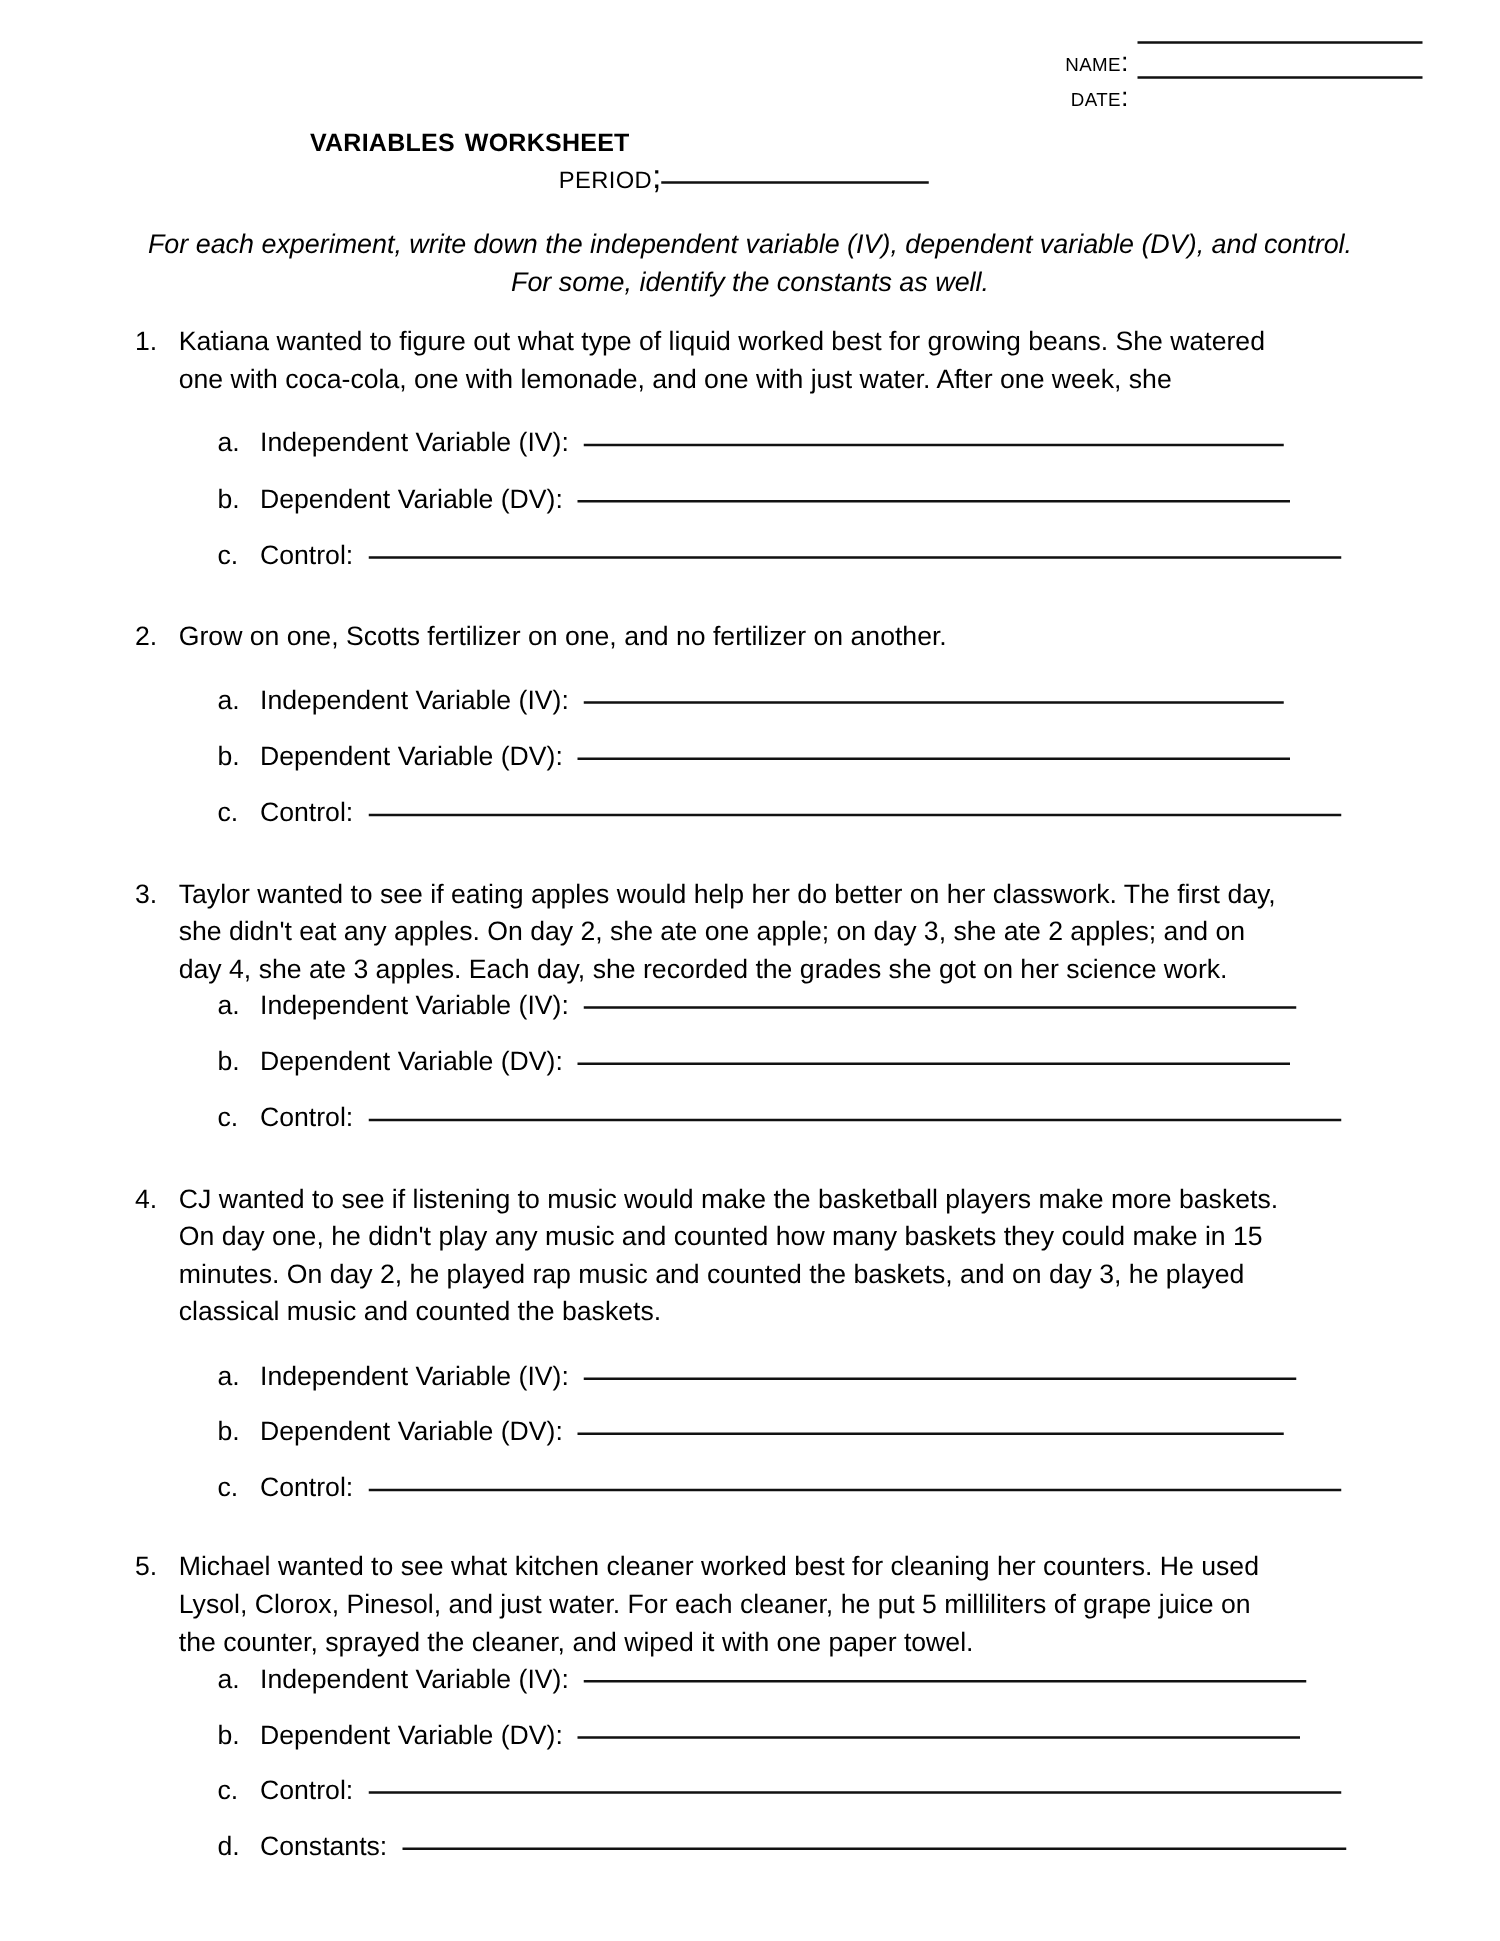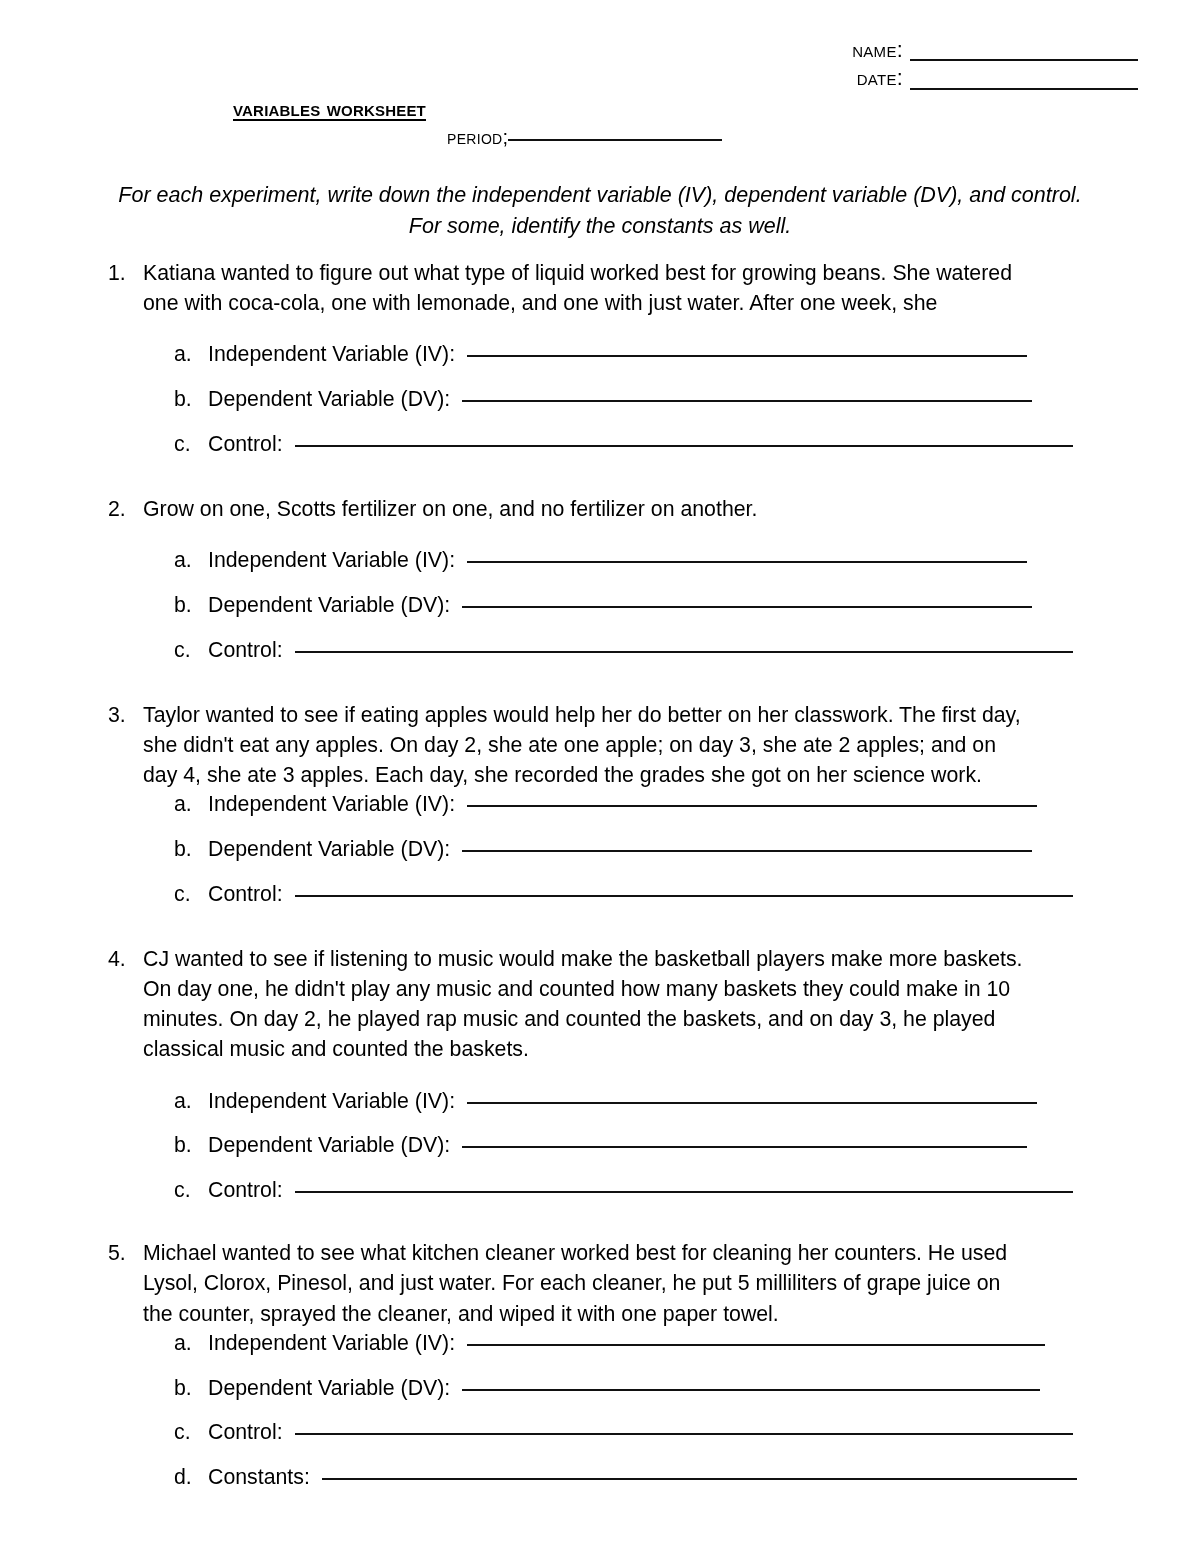--- a/index.html
+++ b/index.html
@@ -21,21 +21,21 @@
 
   
   .header-fields {
     position: absolute;
     top: 36px;
     right: 62px;
     text-align: left;
   }
   .field-row {
     display: flex;
-    align-items: flex-end;
+    align-items: flex-start;
     justify-content: flex-end;
     white-space: nowrap;
     line-height: 1.32;
   }
 
   .field-label {
     font-variant: small-caps;
     text-transform: lowercase;
     font-size: 21.5px;
     letter-spacing: 0.3px;
@@ -53,44 +53,43 @@
 
   
   .title-block {
     position: absolute;
     top: 96px;
     left: 0;
     width: 1200px;
   }
   .worksheet-title {
     position: absolute;
-    left: 233px;
+    left: 248px;
     top: 0;
     font-weight: bold;
     font-variant: small-caps;
     text-transform: lowercase;
-    font-size: 22px;
+    font-size: 28px;
     letter-spacing: 0.2px;
-    text-decoration: underline;
     text-underline-offset: 3px;
     text-decoration-thickness: 2.2px;
     white-space: nowrap;
   }
   .period-row {
     position: absolute;
     left: 447px;
     top: 30px;
     display: flex;
     align-items: baseline;
     white-space: nowrap;
   }
   .period-label {
     font-variant: small-caps;
     text-transform: lowercase;
-    font-size: 20px;
+    font-size: 27px;
     letter-spacing: 0.3px;
   }
   .rule-period {
     display: inline-block;
     border-bottom: 2.2px solid #111;
     width: 214px;
     height: 0;
     position: relative;
     top: -3px;
   }
@@ -278,21 +277,21 @@
           <span class="answer-rule" style="width:778px"></span>
         </div>
       </div>
     </div>
 
     <div class="question" style="margin-top:34px">
       <div class="q-body">
         <span class="q-number">4.</span>
         <span class="q-text">
           <span class="ln">CJ wanted to see if listening to music would make the basketball players make more baskets.</span>
-          <span class="ln">On day one, he didn't play any music and counted how many baskets they could make in 10</span>
+          <span class="ln">On day one, he didn't play any music and counted how many baskets they could make in 15</span>
           <span class="ln">minutes.  On day 2, he played rap music and counted the baskets, and on day 3, he played</span>
           <span class="ln">classical music and counted the baskets.</span>
         </span>
       </div>
       <div class="subitems">
         <div class="subitem">
           <span class="sub-letter">a.</span>
           <span class="sub-label">Independent Variable (IV):</span>
           <span class="answer-rule" style="width:570px"></span>
         </div>

